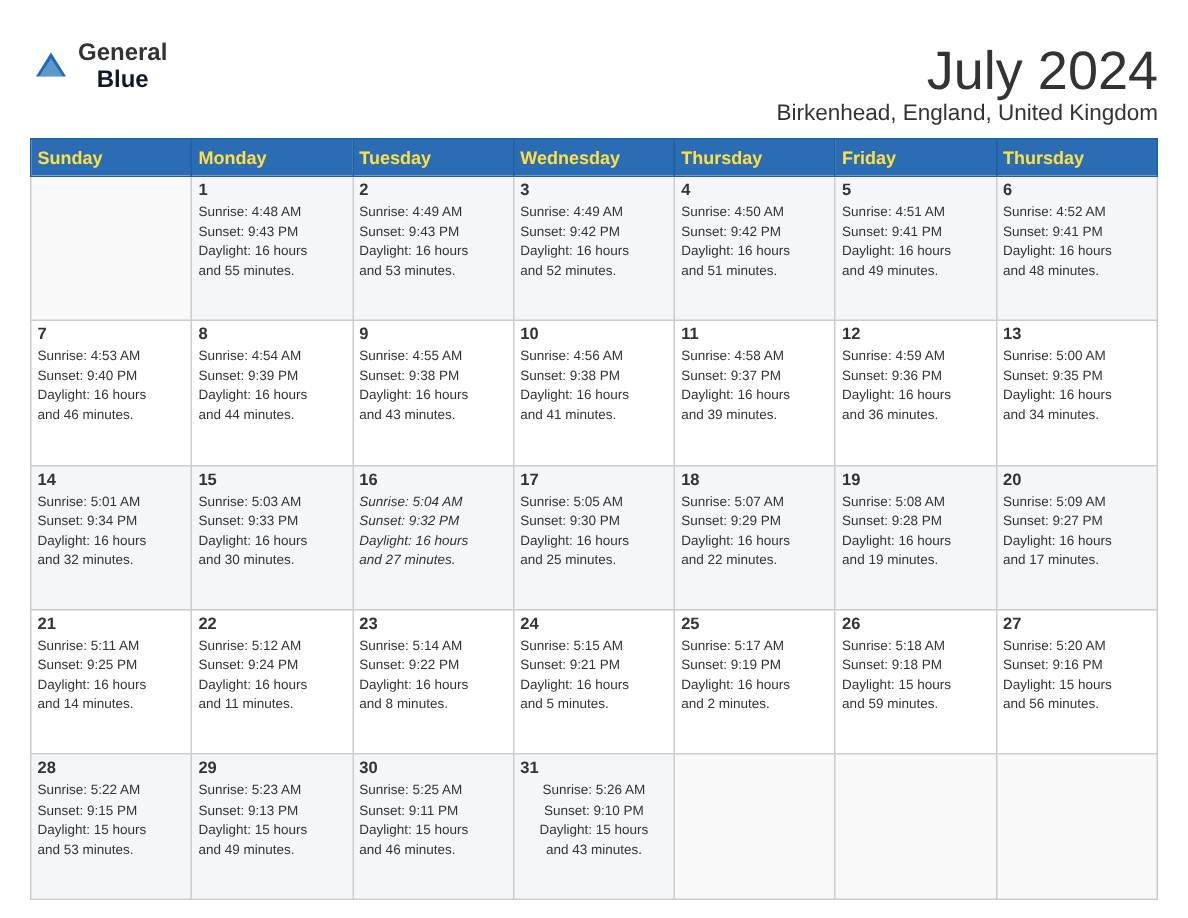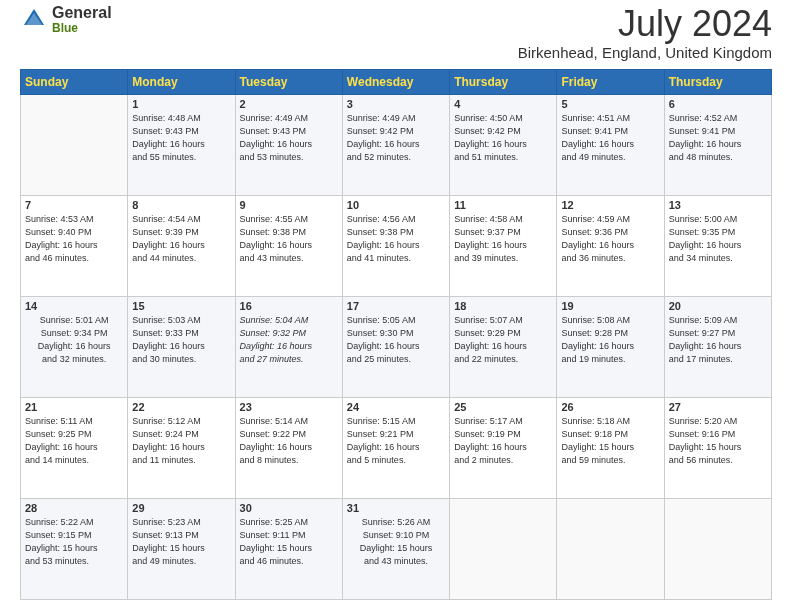--- a/index.html
+++ b/index.html
@@ -6,21 +6,21 @@
     body {
       width: 792px;
       height: 612px;
       font-family: Arial, sans-serif;
       background: #fff;
       overflow: hidden;
     }
     .page {
       width: 792px;
       height: 612px;
-      padding: 4px 20px 12px 20px;
+      padding: 27px 20px 12px 20px;
       display: flex;
       flex-direction: column;
     }
     .header {
       display: flex;
       justify-content: space-between;
       align-items: flex-start;
       margin-bottom: 8px;
     }
     .logo {
@@ -32,23 +32,24 @@
       display: flex;
       flex-direction: column;
       line-height: 1.1;
     }
     .logo-general {
       font-size: 16px;
       font-weight: bold;
       color: #333;
     }
     .logo-blue {
-      font-size: 12px;
+      font-size: 16px;
       font-weight: bold;
-      color: #4d7c0f;
+      color: #0f172a;
+      text-align: center;
     }
     .logo-icon {
       width: 28px;
       height: 28px;
     }
     .title-block {
       text-align: right;
     }
     .month-title {
       font-size: 36px;
@@ -229,21 +230,21 @@
             <span class="day-num">13</span>
             <div class="day-info" style="white-space: pre-line;">Sunrise: 5:00 AM
 Sunset: 9:35 PM
 Daylight: 16 hours
 and 34 minutes.</div>
           </td>
         </tr>
         <tr class="row-shade">
           <td>
             <span class="day-num">14</span>
-            <div class="day-info" style="white-space: pre-line; text-align: center;">Sunrise: 5:01 AM
+            <div class="day-info" style="white-space: pre-line;">Sunrise: 5:01 AM
 Sunset: 9:34 PM
 Daylight: 16 hours
 and 32 minutes.</div>
           </td>
           <td>
             <span class="day-num">15</span>
             <div class="day-info" style="white-space: pre-line;">Sunrise: 5:03 AM
 Sunset: 9:33 PM
 Daylight: 16 hours
 and 30 minutes.</div>

